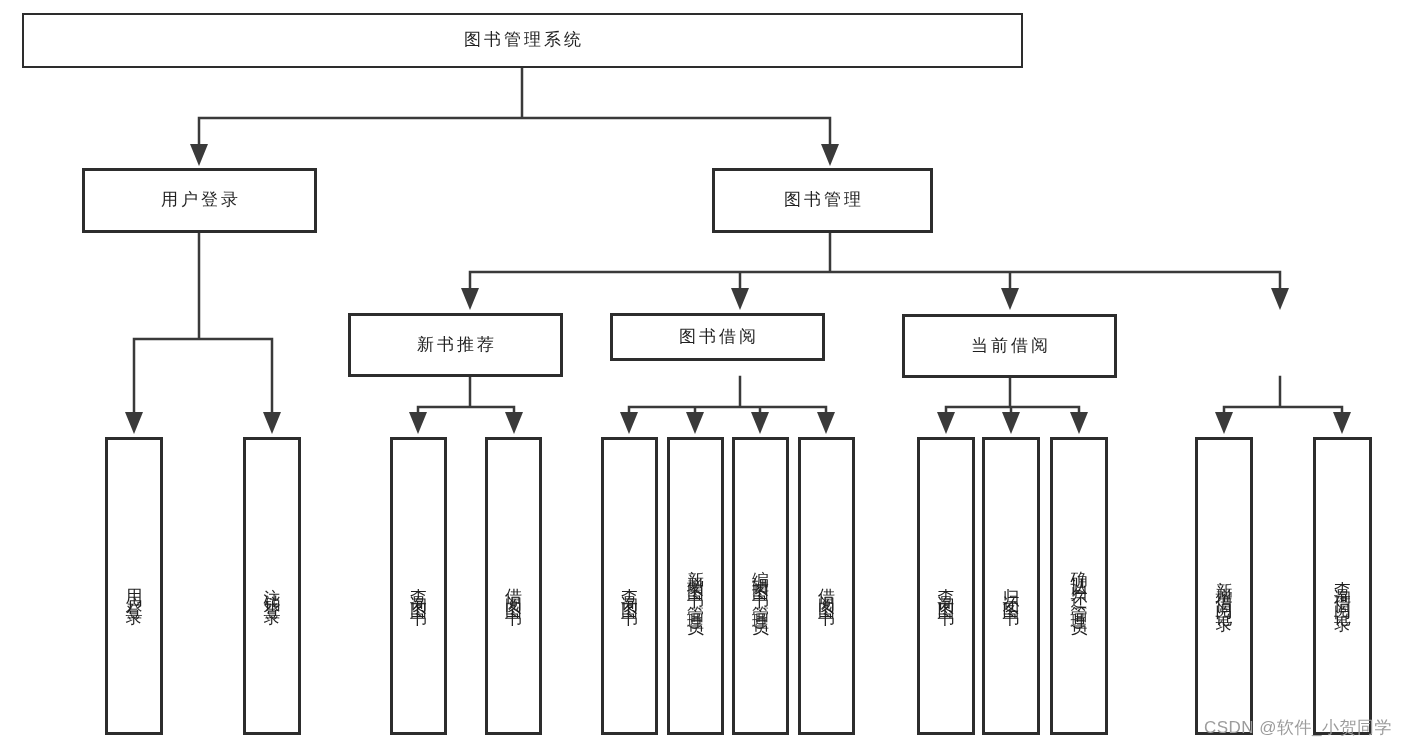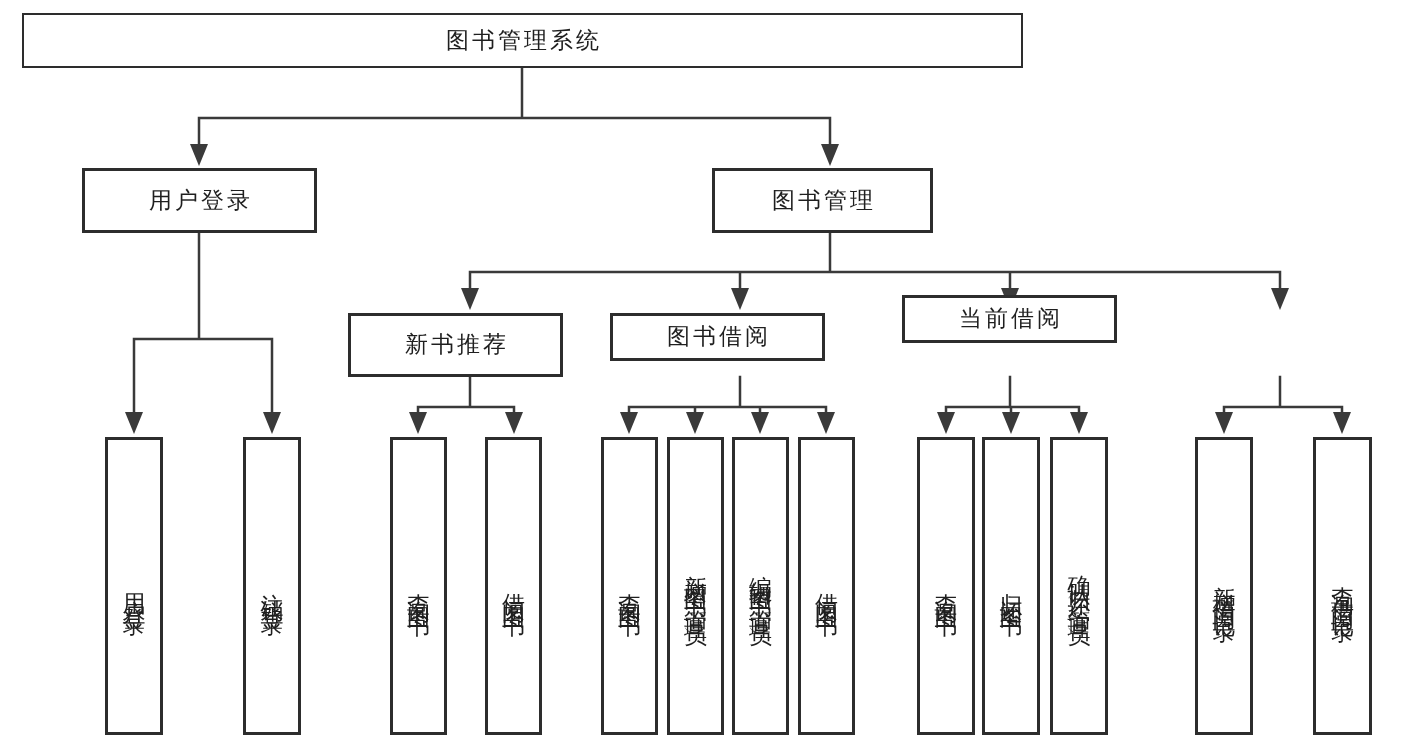--- a/index.html
+++ b/index.html
@@ -17,21 +17,21 @@
     box-sizing: border-box;
     background: #ffffff;
     border: 3px solid #2d2d2d;
     display: flex;
     align-items: center;
     justify-content: center;
     color: #1f1f1f;
   }
   .box.root { border-width: 2px; }
   .box .lbl {
-    font-size: 23px;
+    font-size: 17px;
     letter-spacing: 3px;
     text-indent: 3px;
     white-space: nowrap;
     line-height: 1.2;
   }
   .box.v .lbl {
     writing-mode: vertical-rl;
     text-indent: 0;
     letter-spacing: 7px;
     line-height: 1;
@@ -120,21 +120,21 @@
   <div class="box h" style="left:712px;top:168px;width:221px;height:65px">
     <span class="lbl">图书管理</span>
   </div>
 
   <div class="box h" style="left:348px;top:313px;width:215px;height:64px">
     <span class="lbl">新书推荐</span>
   </div>
   <div class="box h" style="left:610px;top:313px;width:215px;height:48px">
     <span class="lbl">图书借阅</span>
   </div>
-  <div class="box h" style="left:902px;top:295px;width:215px;height:48px">
+  <div class="box h" style="left:902px;top:314px;width:215px;height:64px">
     <span class="lbl">当前借阅</span>
   </div>
 
   <div class="box v" style="left:105px;top:437px;width:58px;height:298px">
     <span class="lbl">用户登录</span>
   </div>
   <div class="box v" style="left:243px;top:437px;width:58px;height:298px">
     <span class="lbl">注销登录</span>
   </div>
 
@@ -168,14 +168,15 @@
     <span class="lbl">确认归还（管理员）</span>
   </div>
 
   <div class="box v" style="left:1195px;top:437px;width:58px;height:298px">
     <span class="lbl">新增借阅记录</span>
   </div>
   <div class="box v" style="left:1313px;top:437px;width:59px;height:298px">
     <span class="lbl">查询借阅记录</span>
   </div>
 
+  <div class="watermark">CSDN @软件_小贺同学</div>
 
 </div>
 
 </body></html>

